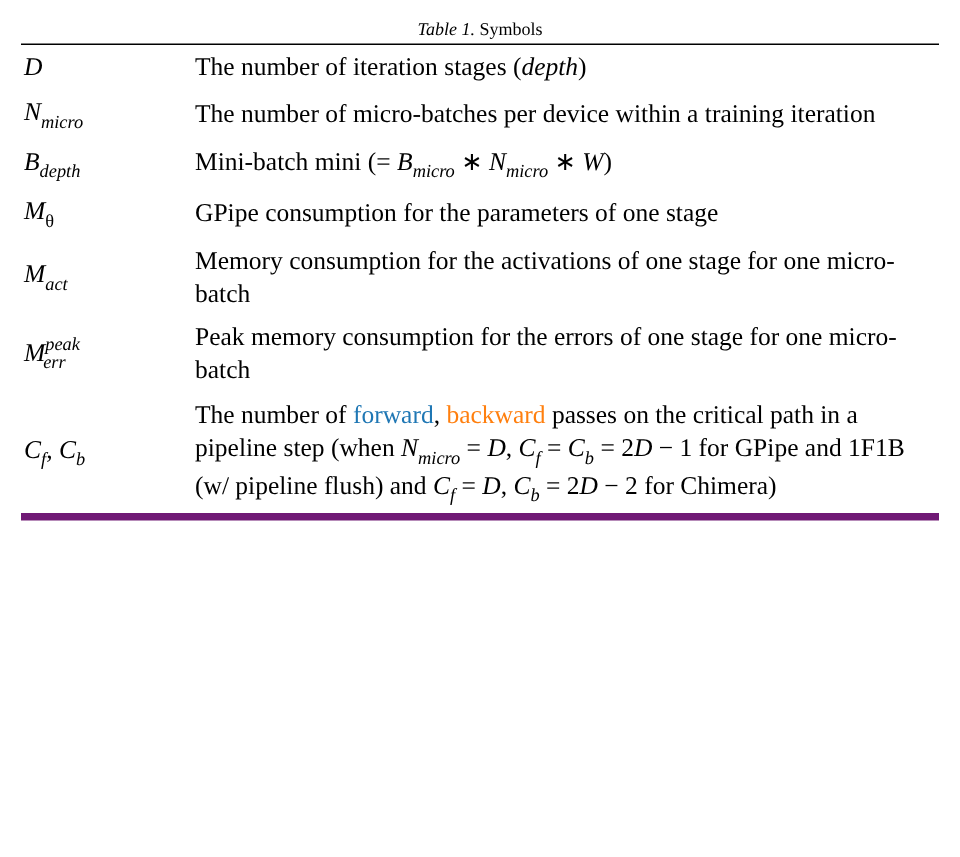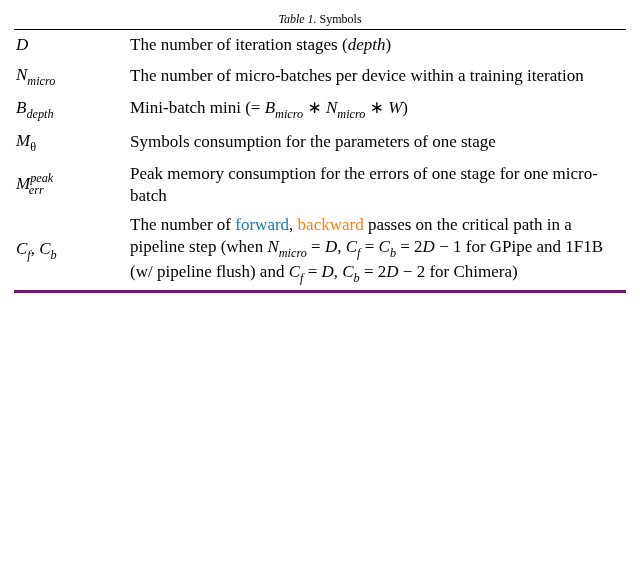--- a/index.html
+++ b/index.html
@@ -18,21 +18,21 @@
     margin-bottom: 2px;
   }
   .caption .tlabel {
     font-style: italic;
   }
   table {
     border-collapse: collapse;
     width: 100%;
   }
   tr.toprule td { border-top: 1px solid #000; }
-  tr.botrule td { border-bottom: 3px solid #701a75; }
+  tr.botrule td { border-bottom: 5px solid #701a75; }
   td {
     vertical-align: middle;
     padding: 4px 2px 4px 2px;
     line-height: 1.28;
   }
   td.sym {
     width: 110px;
     white-space: nowrap;
     font-family: "Times New Roman", Times, serif;
     vertical-align: middle;
@@ -79,23 +79,29 @@
     </td>
     <td class="desc">
       <span>Mini-batch mini (= </span><span class="mi">B</span><span class="sub">micro</span><span> ∗ </span><span class="mi">N</span><span class="sub">micro</span><span> ∗ </span><span class="mi">W</span><span>)</span>
     </td>
   </tr>
 
   <tr>
     <td class="sym">
       <span class="mi">M</span><span class="sub subrm">θ</span>
     </td>
-    <td class="desc">Symbols consumption for the parameters of one stage</td>
+    <td class="desc">GPipe consumption for the parameters of one stage</td>
   </tr>
 
+  <tr>
+    <td class="sym">
+      <span class="mi">M</span><span class="sub">act</span>
+    </td>
+    <td class="desc">Memory consumption for the activations of one stage for one micro-batch</td>
+  </tr>
 
   <tr>
     <td class="sym">
       <span class="mi">M</span><span class="sup">peak</span><span class="sub" style="margin-left:-2.0em;">err</span>
     </td>
     <td class="desc">Peak memory consumption for the errors of one stage for one micro-batch</td>
   </tr>
 
   <tr class="botrule">
     <td class="sym">

